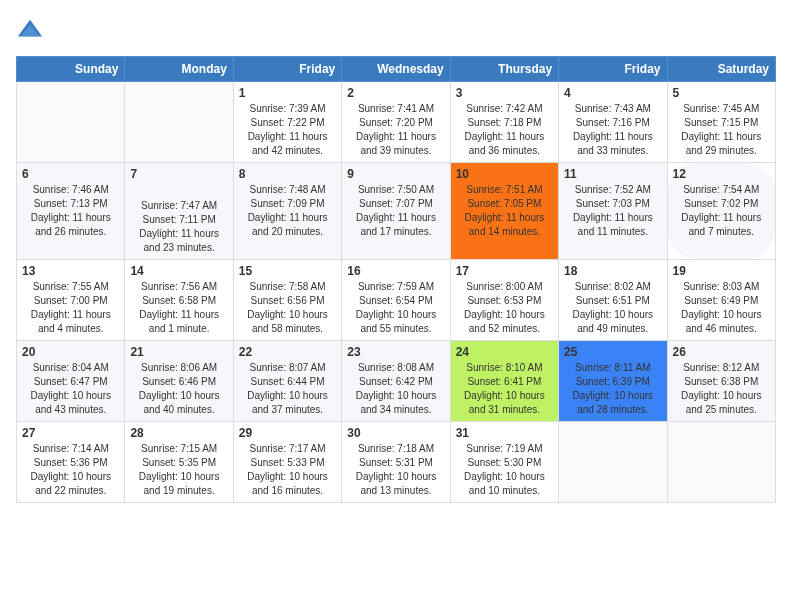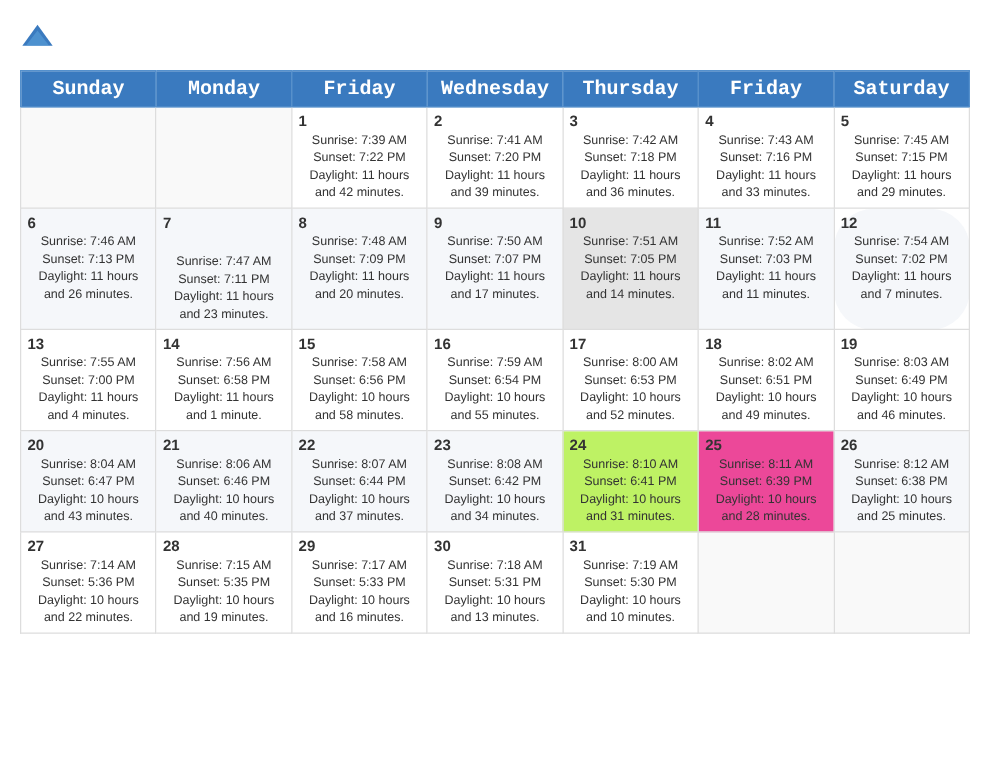--- a/index.html
+++ b/index.html
@@ -54,26 +54,25 @@
       color: #555;
     }
     .calendar {
       width: 100%;
       border-collapse: collapse;
       font-size: 11px;
     }
     .calendar th {
       background-color: #3a7abf;
       color: #fff;
-      text-align: center;
+      text-align: right;
       padding: 5px 6px;
-      font-size: 16px;
+      font-size: 12px;
       font-weight: bold;
       border: 1px solid #5590cc;
-      font-family: Liberation Mono, monospace;
     }
     .calendar td {
       border: 1px solid #ddd;
       vertical-align: top;
       padding: 4px 5px;
       width: 108px;
       height: 80px;
       background: #fff;
       color: #333;
     }
@@ -181,21 +180,21 @@
           <div class="day-info" style="white-space: pre-line;">Sunrise: 7:48 AM
 Sunset: 7:09 PM
 Daylight: 11 hours and 20 minutes.</div>
         </td>
         <td style="background: rgb(245, 247, 250);">
           <span class="day-num">9</span>
           <div class="day-info" style="white-space: pre-line;">Sunrise: 7:50 AM
 Sunset: 7:07 PM
 Daylight: 11 hours and 17 minutes.</div>
         </td>
-        <td style="background: #e5e5e5;">
+        <td style="background: #f97316;">
           <span class="day-num">10</span>
           <div class="day-info" style="white-space: pre-line;">Sunrise: 7:51 AM
 Sunset: 7:05 PM
 Daylight: 11 hours and 14 minutes.</div>
         </td>
         <td style="background: rgb(245, 247, 250);">
           <span class="day-num">11</span>
           <div class="day-info" style="white-space: pre-line;">Sunrise: 7:52 AM
 Sunset: 7:03 PM
 Daylight: 11 hours and 11 minutes.</div>
@@ -275,21 +274,21 @@
           <div class="day-info" style="white-space: pre-line;">Sunrise: 8:08 AM
 Sunset: 6:42 PM
 Daylight: 10 hours and 34 minutes.</div>
         </td>
         <td style="background: #bef264;">
           <span class="day-num">24</span>
           <div class="day-info" style="white-space: pre-line;">Sunrise: 8:10 AM
 Sunset: 6:41 PM
 Daylight: 10 hours and 31 minutes.</div>
         </td>
-        <td style="background: #ec4899;">
+        <td style="background: #3b82f6;">
           <span class="day-num">25</span>
           <div class="day-info" style="white-space: pre-line;">Sunrise: 8:11 AM
 Sunset: 6:39 PM
 Daylight: 10 hours and 28 minutes.</div>
         </td>
         <td style="background: rgb(245, 247, 250);">
           <span class="day-num">26</span>
           <div class="day-info" style="white-space: pre-line;">Sunrise: 8:12 AM
 Sunset: 6:38 PM
 Daylight: 10 hours and 25 minutes.</div>

